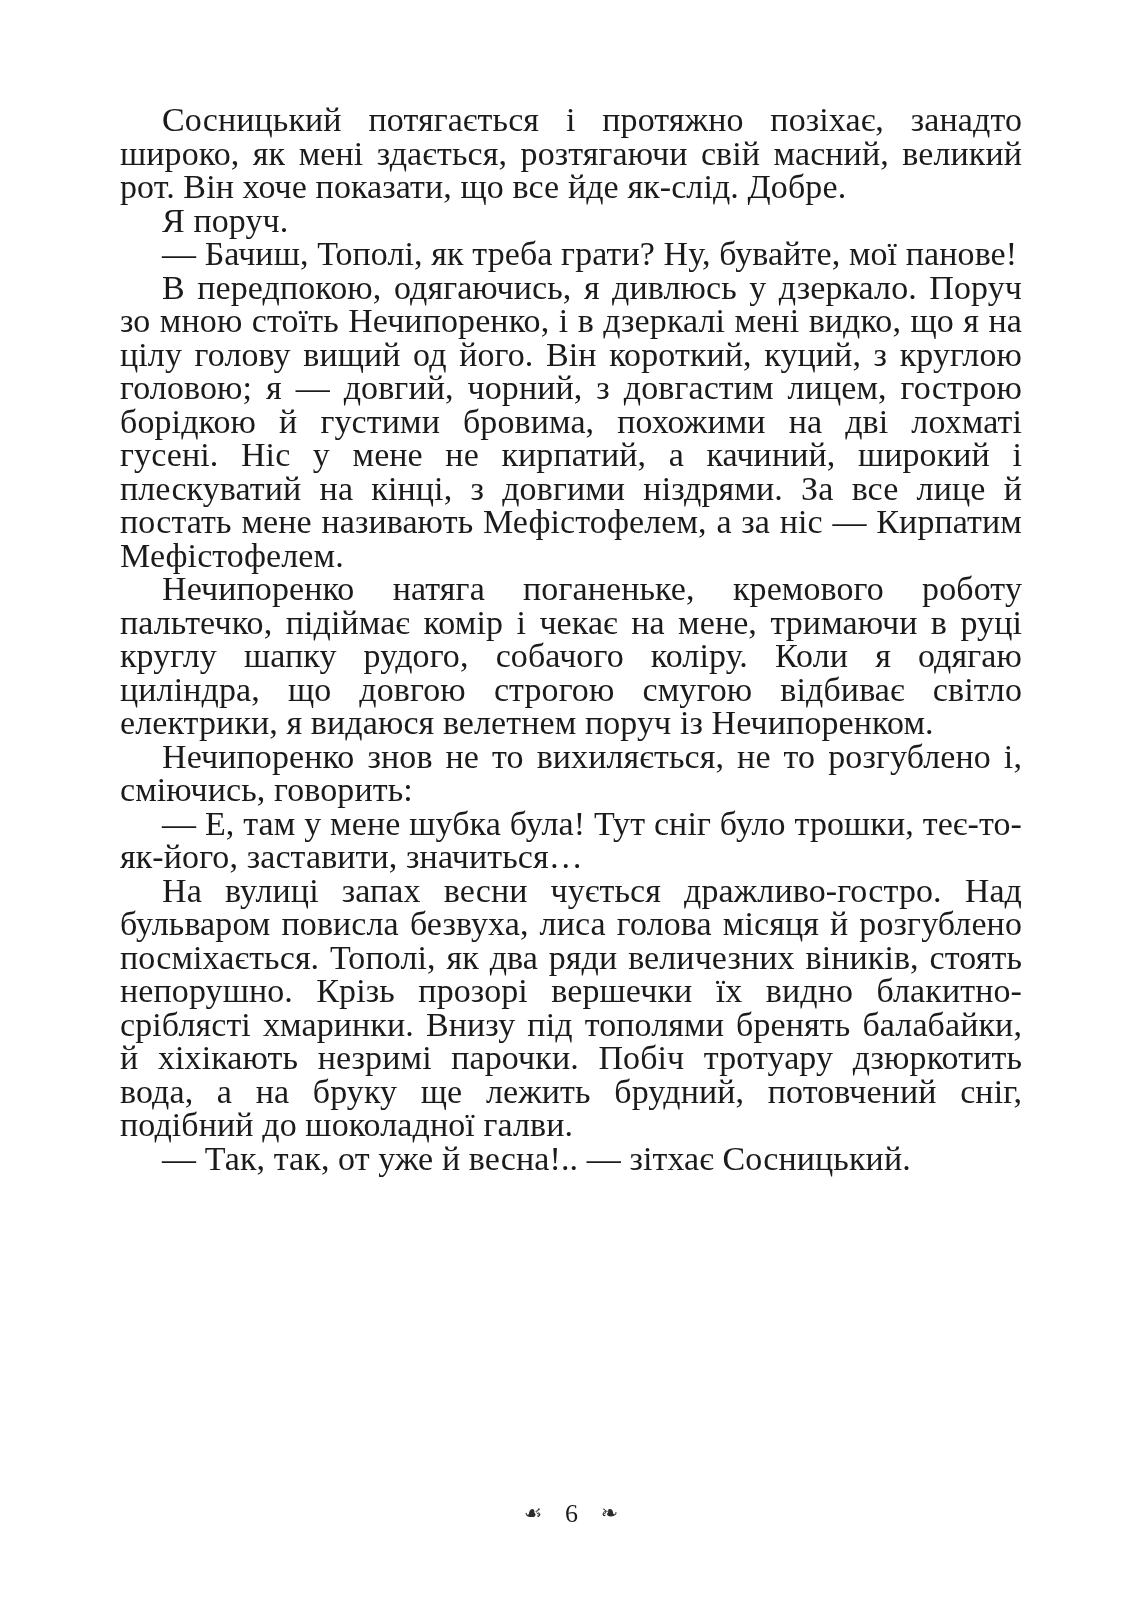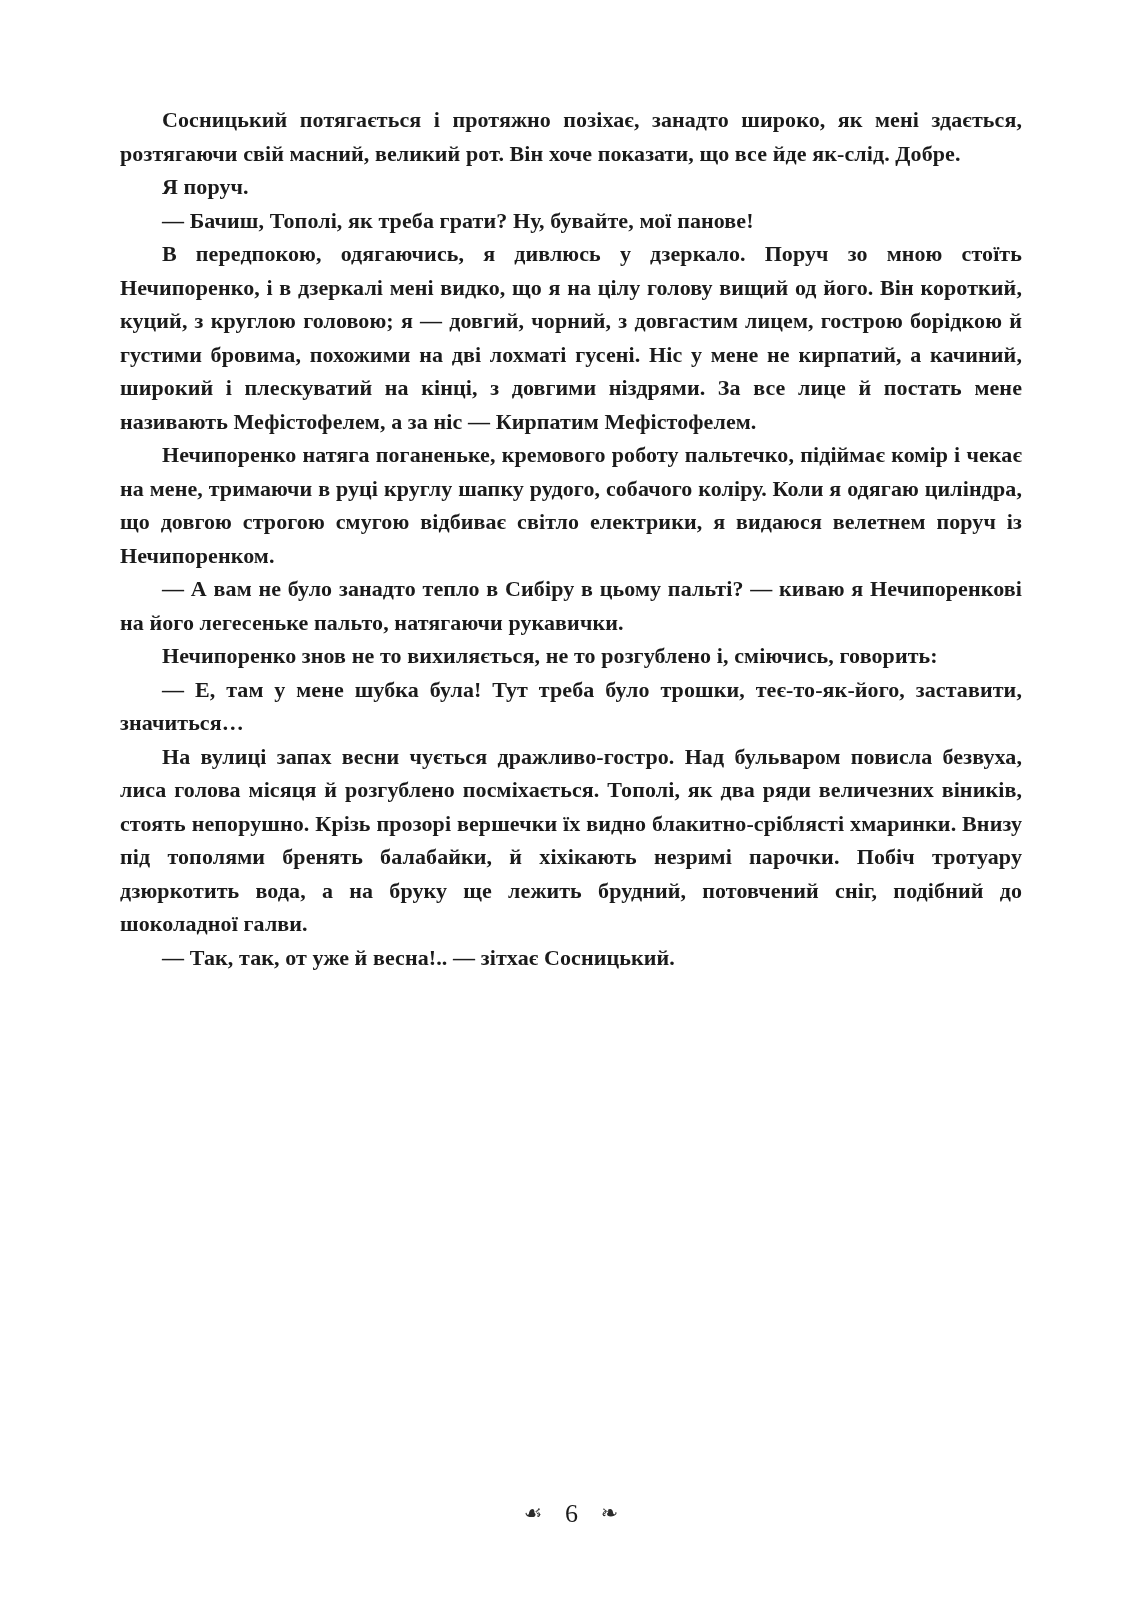--- a/index.html
+++ b/index.html
@@ -15,24 +15,23 @@
     color: #1b1b1b;
     font-family: "Liberation Serif", "DejaVu Serif", serif;
     overflow: hidden;
   }
   .text-block {
     position: absolute;
     left: 120px;
     top: 103px;
     width: 902px;
     text-align: justify;
-    font-size: 22px;
+    font-size: 34px;
     line-height: 33.5px;
     letter-spacing: 0.1px;
-    font-weight: bold;
   }
   .para {
     margin: 0;
     padding: 0;
     text-indent: 42px;
   }
   .footer {
     position: absolute;
     left: 0;
     right: 0;
@@ -56,23 +55,22 @@
 </head>
 <body>
 
 <div class="page">
   <div class="text-block">
     <p class="para">Сосницький потягається і протяжно позіхає, занадто широко, як мені здається, розтягаючи свій масний, великий рот. Він хоче показати, що все йде як-слід. Добре.</p>
     <p class="para">Я поруч.</p>
     <p class="para">— Бачиш, Тополі, як треба грати? Ну, бувайте, мої панове!</p>
     <p class="para">В передпокою, одягаючись, я дивлюсь у дзеркало. Поруч зо мною стоїть Нечипоренко, і в дзеркалі мені видко, що я на цілу голову вищий од його. Він короткий, куций, з круглою головою; я — довгий, чорний, з довгастим лицем, гострою борідкою й густими бровима, похожими на дві лохматі гусені. Ніс у мене не кирпатий, а качиний, широкий і плескуватий на кінці, з довгими ніздрями. За все лице й постать мене називають Мефістофелем, а за ніс — Кирпатим Мефістофелем.</p>
     <p class="para">Нечипоренко натяга поганеньке, кремового роботу пальтечко, підіймає комір і чекає на мене, тримаючи в руці круглу шапку рудого, собачого коліру. Коли я одягаю циліндра, що довгою строгою смугою відбиває світло електрики, я видаюся велетнем поруч із Нечипоренком.</p>
-    <p class="para">— А вам не було занадто тепло в Сибіру в цьому пальті? — киваю я Нечипоренкові на його легесеньке пальто, натягаючи рукавички.</p>
     <p class="para">Нечипоренко знов не то вихиляється, не то розгублено і, сміючись, говорить:</p>
-    <p class="para">— Е, там у мене шубка була! Тут треба було трошки, теє-то-як-його, заставити, значиться…</p>
+    <p class="para">— Е, там у мене шубка була! Тут сніг було трошки, теє-то-як-його, заставити, значиться…</p>
     <p class="para">На вулиці запах весни чується дражливо-гостро. Над бульваром повисла безвуха, лиса голова місяця й розгублено посміхається. Тополі, як два ряди величезних віників, стоять непорушно. Крізь прозорі вершечки їх видно блакитно-сріблясті хмаринки. Внизу під тополями бренять балабайки, й хіхікають незримі парочки. Побіч тротуару дзюркотить вода, а на бруку ще лежить брудний, потовчений сніг, подібний до шоколадної галви.</p>
     <p class="para">— Так, так, от уже й весна!.. — зітхає Сосницький.</p>
   </div>
 
   <div class="footer">
     <span class="orn">☙</span>
     <span class="pagenum">6</span>
     <span class="orn">❧</span>
   </div>
 </div>

